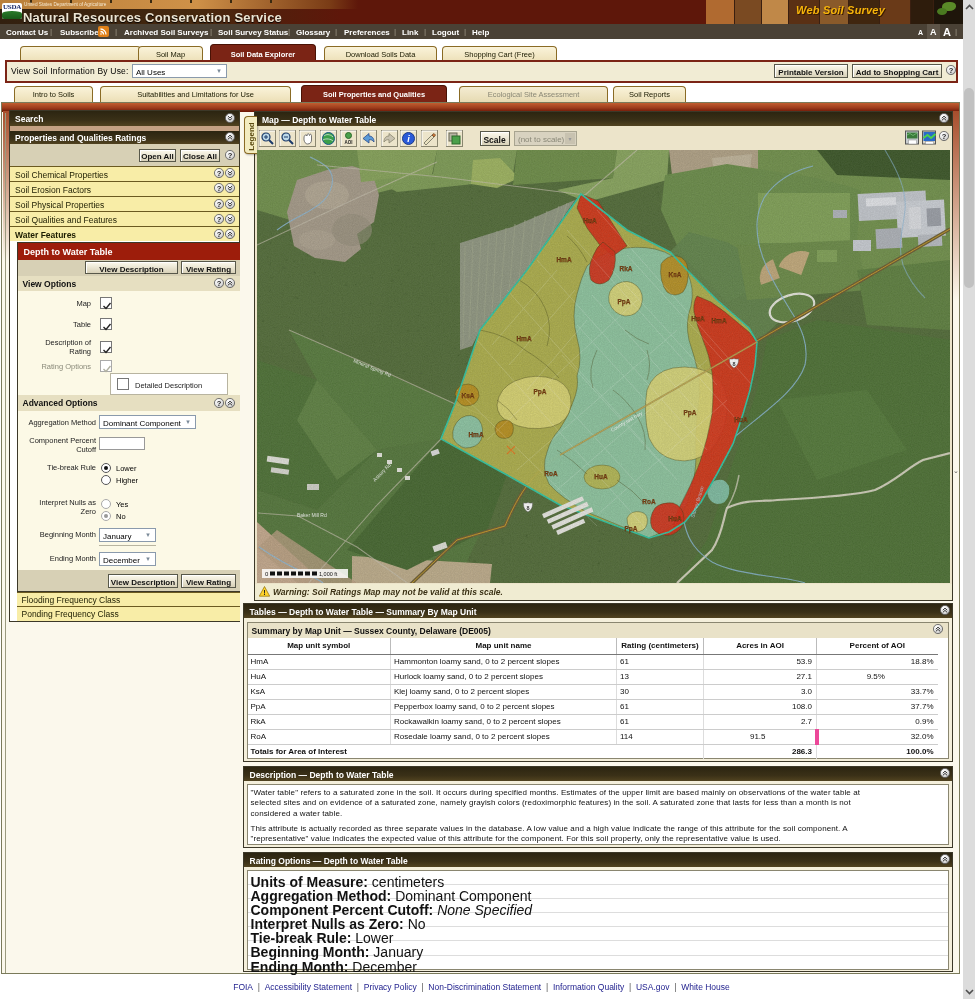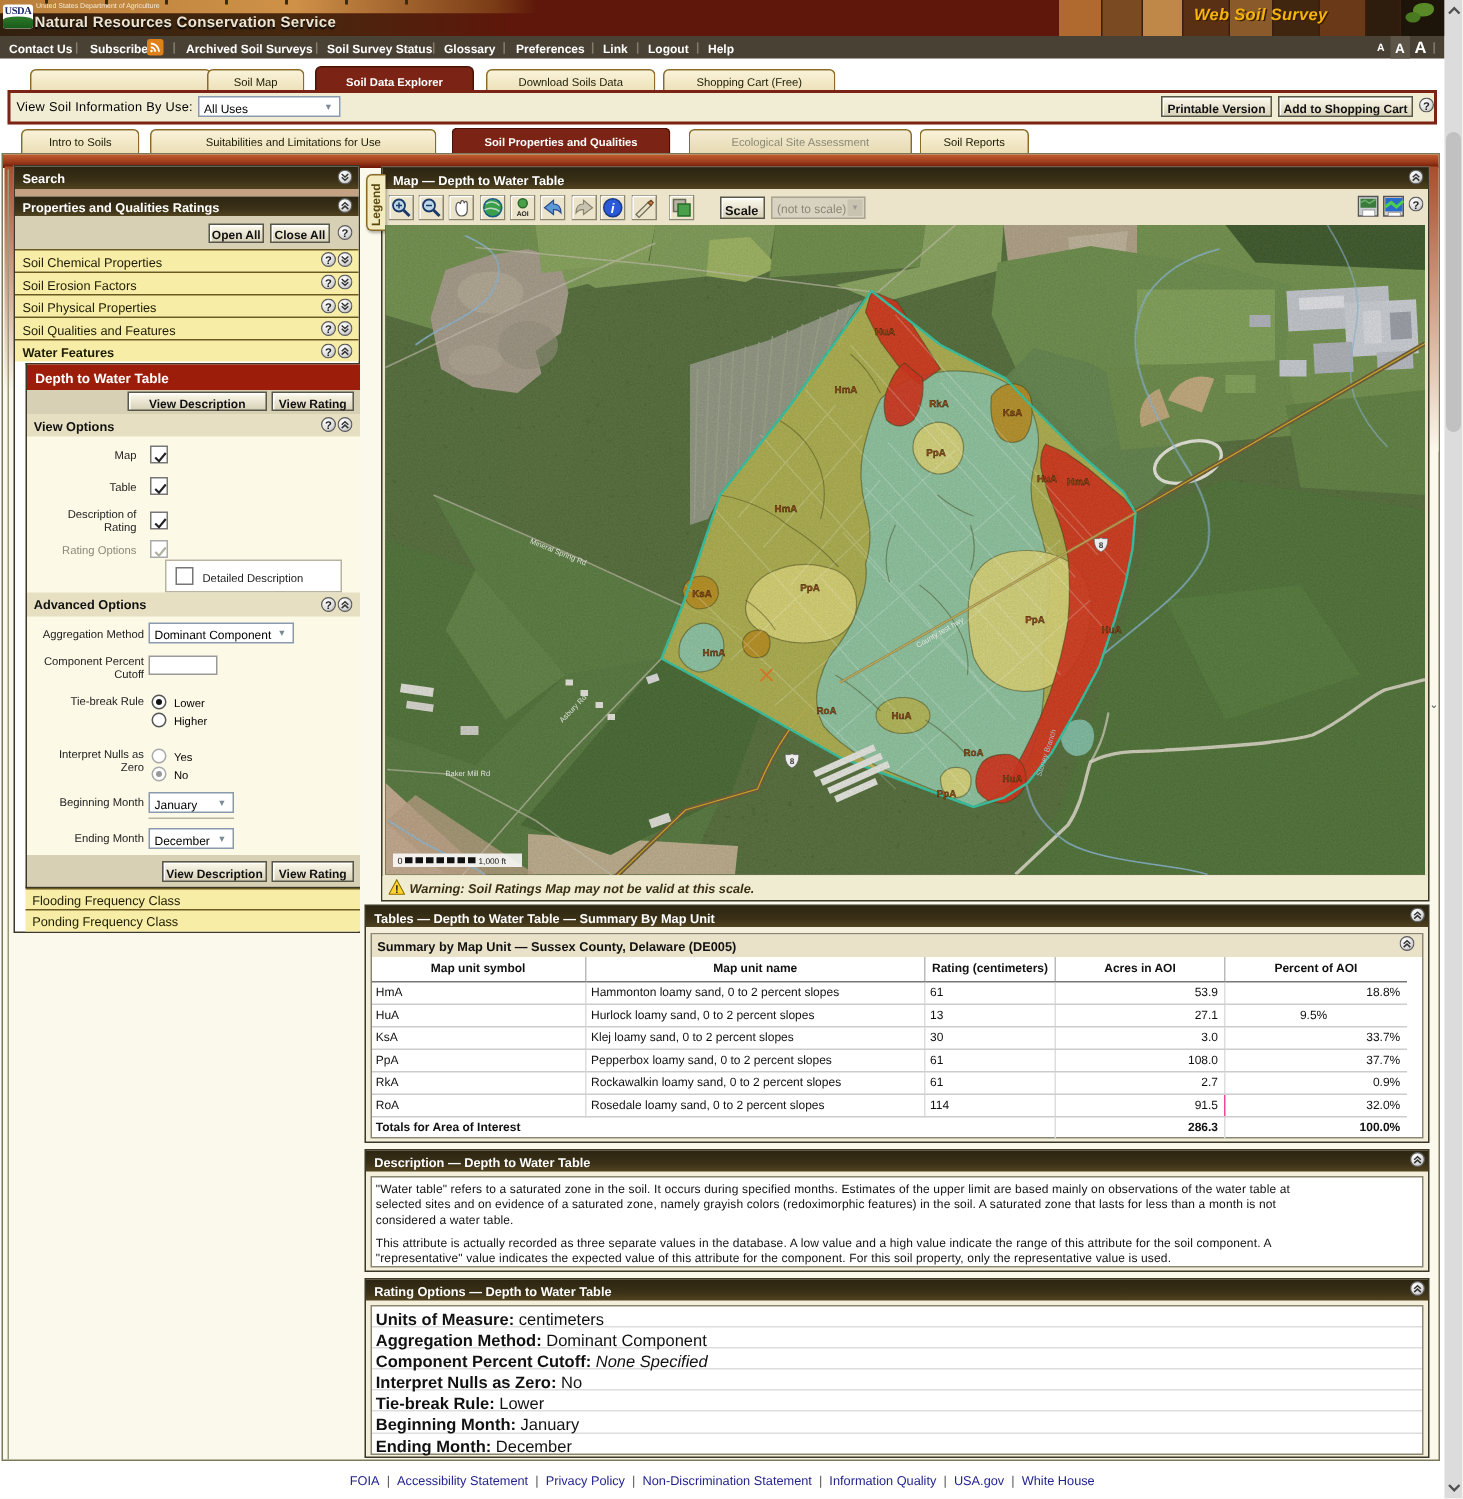--- a/index.html
+++ b/index.html
@@ -42,21 +42,21 @@
   <div class="abs" style="left:0;top:0;width:358px;height:9px;background:linear-gradient(90deg,#b97f3a 0%,#cf9148 55%,#7a3c16 92%,#5e170a 100%)"></div>
   <div class="abs" style="left:30px;top:0;width:2px;height:3px;background:#3a2a10"></div>
   <div class="abs" style="left:70px;top:0;width:2px;height:3px;background:#3a2a10"></div>
   <div class="abs" style="left:110px;top:0;width:2px;height:3px;background:#3a2a10"></div>
   <div class="abs" style="left:150px;top:0;width:2px;height:3px;background:#3a2a10"></div>
   <div class="abs" style="left:190px;top:0;width:2px;height:3px;background:#3a2a10"></div>
   <div class="abs" style="left:230px;top:0;width:2px;height:3px;background:#3a2a10"></div>
   <div class="abs" style="left:270px;top:0;width:2px;height:3px;background:#3a2a10"></div>
   <div class="abs" style="left:0;top:9px;width:358px;height:15px;background:linear-gradient(90deg,#32200f 0%,#46280e 55%,#5e170a 95%)"></div>
   <div class="abs" style="left:24px;top:2px;font-size:6px;color:#f5e8d0;letter-spacing:0;transform:scale(0.78);transform-origin:0 0;white-space:nowrap">United States Department of Agriculture</div>
-  <div class="abs" style="left:23px;top:10px;font-size:10px;color:#ece4d2;font-weight:bold;text-shadow:0 1px 1px #000;letter-spacing:.2px;white-space:nowrap">Natural Resources Conservation Service</div>
+  <div class="abs" style="left:23px;top:10px;font-size:13px;color:#ece4d2;font-weight:bold;text-shadow:0 1px 1px #000;letter-spacing:.2px;white-space:nowrap">Natural Resources Conservation Service</div>
   <div class="abs" style="left:2px;top:3px;width:20px;height:16px;background:#fff;border-radius:2px;overflow:hidden">
     <div style="font-size:7px;font-weight:bold;color:#1a2a6a;font-family:'Liberation Serif',serif;text-align:center;line-height:8px;letter-spacing:-0.3px">USDA</div>
     <div style="height:8px;background:linear-gradient(180deg,#2a7a2a,#1a5a1a);border-radius:50% 50% 0 0 / 30% 30% 0 0"></div>
   </div>
 
   <div class="abs" style="left:706px;top:0;width:257px;height:24px;background:#3a1f10">
     <div class="abs" style="left:0;top:0;width:28px;height:24px;background:#b06a30"></div>
     <div class="abs" style="left:29px;top:0;width:26px;height:24px;background:#7a4a22"></div>
     <div class="abs" style="left:56px;top:0;width:26px;height:24px;background:#c08848"></div>
     <div class="abs" style="left:83px;top:0;width:30px;height:24px;background:#5a3014"></div>
@@ -706,21 +706,21 @@
             <td style="border-bottom:1px solid #ccc;border-right:1px solid #ddd;padding-left:3px">RkA</td>
             <td style="border-bottom:1px solid #ccc;border-right:1px solid #ddd;padding-left:3px">Rockawalkin loamy sand, 0 to 2 percent slopes</td>
             <td style="border-bottom:1px solid #ccc;border-right:1px solid #ddd;padding-left:3px">61</td>
             <td style="border-bottom:1px solid #ccc;border-right:1px solid #ddd;text-align:right;padding-right:4px">2.7</td>
             <td style="border-bottom:1px solid #ccc;text-align:right;padding-right:4px">0.9%</td>
           </tr>
       <tr style="height:15px">
             <td style="border-bottom:1px solid #ccc;border-right:1px solid #ddd;padding-left:3px">RoA</td>
             <td style="border-bottom:1px solid #ccc;border-right:1px solid #ddd;padding-left:3px">Rosedale loamy sand, 0 to 2 percent slopes</td>
             <td style="border-bottom:1px solid #ccc;border-right:1px solid #ddd;padding-left:3px">114</td>
-            <td style="border-bottom:1px solid #ccc;border-right:1px solid #ec4899;text-align:right;padding-right:4px">91.5</td>
+            <td style="border-bottom:1px solid #ccc;border-right:4px solid #ec4899;text-align:center;padding-right:4px">91.5</td>
             <td style="border-bottom:1px solid #ccc;text-align:right;padding-right:4px">32.0%</td>
           </tr>
       <tr style="height:15px">
             <td colspan="3" style="font-weight:bold;padding-left:3px;border-right:1px solid #ddd">Totals for Area of Interest</td>
             <td style="font-weight:bold;text-align:right;padding-right:4px;border-right:1px solid #ddd">286.3</td>
             <td style="font-weight:bold;text-align:right;padding-right:4px">100.0%</td>
           </tr>
     </tbody>
       </table>
   </div>
@@ -733,21 +733,21 @@
   <div class="abs" style="left:246.5px;top:784px;width:702px;height:61px;border:1px solid #8a8670;background:#fff;box-sizing:border-box"></div>
   <div class="abs" style="left:250.5px;top:788px;width:640px;font-size:8px;color:#111;line-height:10.3px;letter-spacing:0.1px">"Water table" refers to a saturated zone in the soil. It occurs during specified months. Estimates of the upper limit are based mainly on observations of the water table at selected sites and on evidence of a saturated zone, namely grayish colors (redoximorphic features) in the soil. A saturated zone that lasts for less than a month is not considered a water table.</div>
   <div class="abs" style="left:250.5px;top:824px;width:640px;font-size:8px;color:#111;line-height:10.3px;letter-spacing:0.1px">This attribute is actually recorded as three separate values in the database. A low value and a high value indicate the range of this attribute for the soil component. A "representative" value indicates the expected value of this attribute for the component. For this soil property, only the representative value is used.</div>
 
   <div class="abs" style="left:242.5px;top:851.5px;width:710px;height:120.5px;border:1px solid #3c3828;background:#f4efdb;box-sizing:border-box"></div>
   <div class="hdrbrown" style="left:243.5px;top:852.5px;width:708px;height:14.5px;padding:3px 0 0 6px">Rating Options — Depth to Water Table</div>
   <svg class="abs" style="left:940px;top:854px" width="10" height="10">
       <use href="#chup"></use>
     </svg>
   <div class="abs" style="left:246.5px;top:869.5px;width:702px;height:100px;border:1px solid #8a8670;background:#fff;box-sizing:border-box"></div>
-  <div id="ratingrows" style="position:absolute;left:247.5px;top:870.5px;width:700px;font-size:11px;color:#111">
+  <div id="ratingrows" style="position:absolute;left:247.5px;top:870.5px;width:700px;font-size:14px;color:#111">
     <div style="height:14.2px;border-bottom:1px solid #ddd;padding:3px 0 0 3px;box-sizing:border-box"><b>Units of Measure:</b> centimeters</div>
     <div style="height:14.2px;border-bottom:1px solid #ddd;padding:3px 0 0 3px;box-sizing:border-box"><b>Aggregation Method:</b> Dominant Component</div>
     <div style="height:14.2px;border-bottom:1px solid #ddd;padding:3px 0 0 3px;box-sizing:border-box"><b>Component Percent Cutoff:</b> <i>None Specified</i></div>
     <div style="height:14.2px;border-bottom:1px solid #ddd;padding:3px 0 0 3px;box-sizing:border-box"><b>Interpret Nulls as Zero:</b> No</div>
     <div style="height:14.2px;border-bottom:1px solid #ddd;padding:3px 0 0 3px;box-sizing:border-box"><b>Tie-break Rule:</b> Lower</div>
     <div style="height:14.2px;border-bottom:1px solid #ddd;padding:3px 0 0 3px;box-sizing:border-box"><b>Beginning Month:</b> January</div>
     <div style="height:14.2px;padding:3px 0 0 3px;box-sizing:border-box"><b>Ending Month:</b> December</div>
   </div>
 </div>
 

